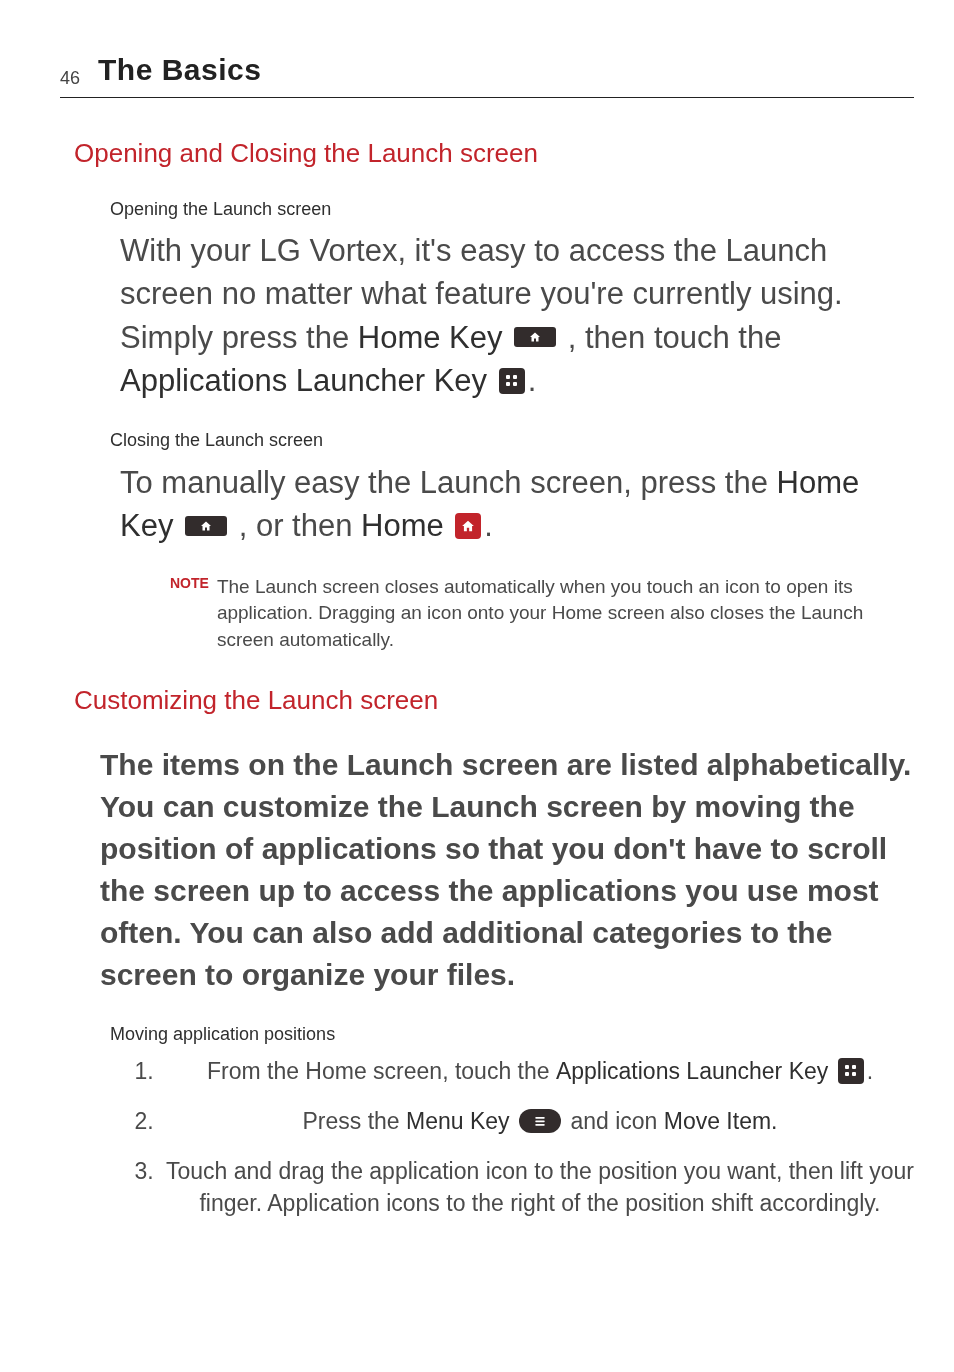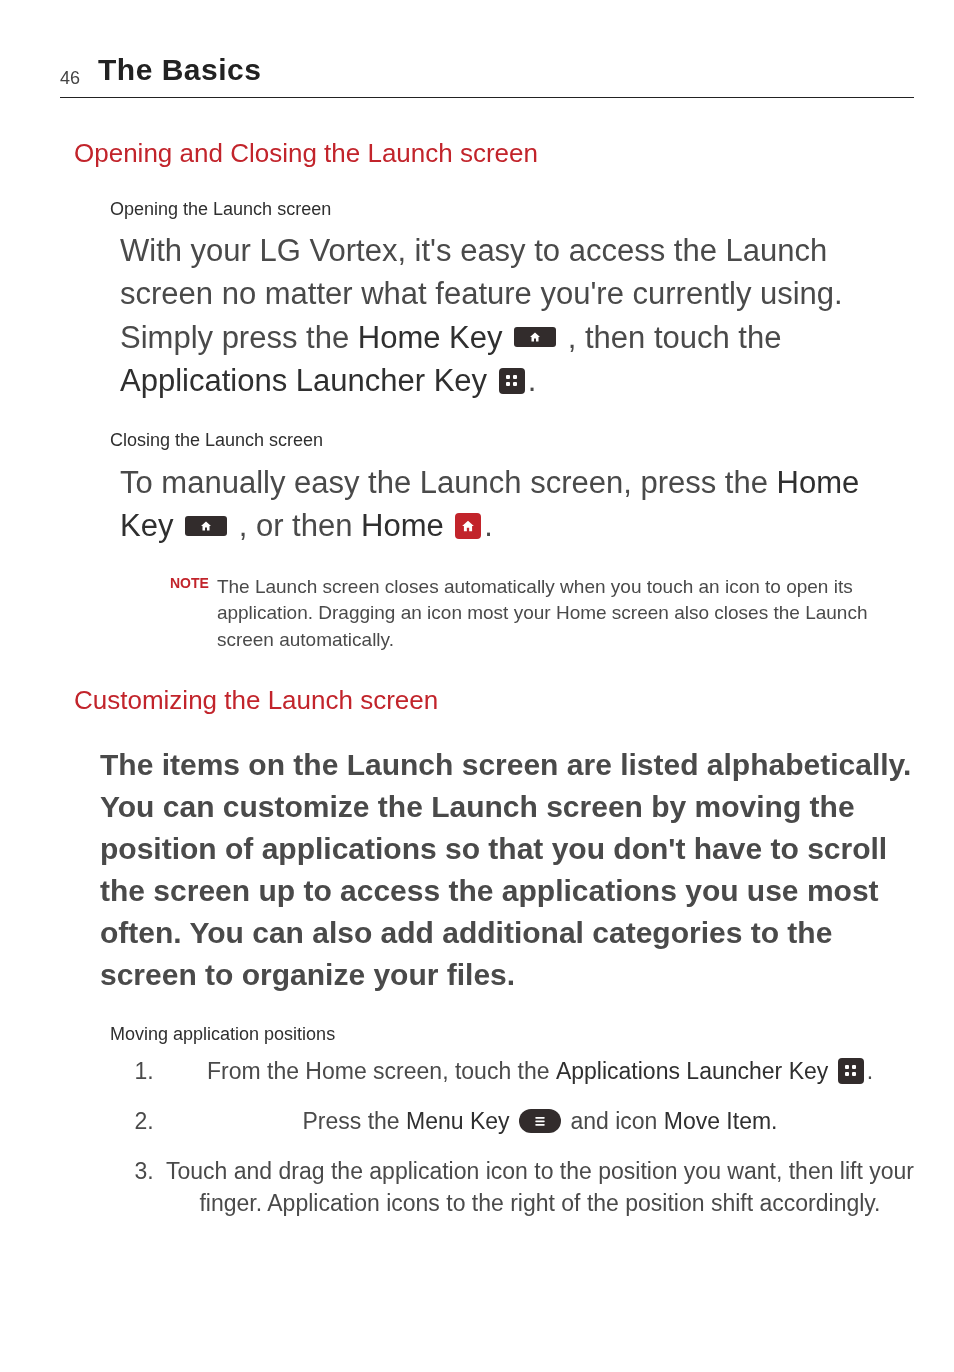--- a/index.html
+++ b/index.html
@@ -175,21 +175,21 @@
   <span class="bold">Home</span>
   <span class="icon home-app-icon">
     <svg viewBox="0 0 24 24" width="14" height="14">
         <path fill="#fff" d="M12 3l10 9h-3v9h-5v-6h-4v6H5v-9H2z"></path>
       </svg>
   </span><span>.</span>
 </p>
 
 <div class="note-row">
   <span class="note-label">NOTE</span>
-  <span class="note-text">The Launch screen closes automatically when you touch an icon to open its application. Dragging an icon most your Home screen also closes the Launch screen automatically.</span>
+  <span class="note-text">The Launch screen closes automatically when you touch an icon to open its application. Dragging an icon onto your Home screen also closes the Launch screen automatically.</span>
 </div>
 
 <div class="h1-accent">Customizing the Launch screen</div>
 <p class="intro-para">The items on the Launch screen are listed alphabetically. You can customize the Launch screen by moving the position of applications so that you don't have to scroll the screen up to access the applications you use most often. You can also add additional categories to the screen to organize your files.</p>
 
 <div class="h2-sub">Moving application positions</div>
 <ol class="steps">
   <li>
     <span>From the Home screen, touch the </span>
     <span class="bold">Applications Launcher Key</span>

